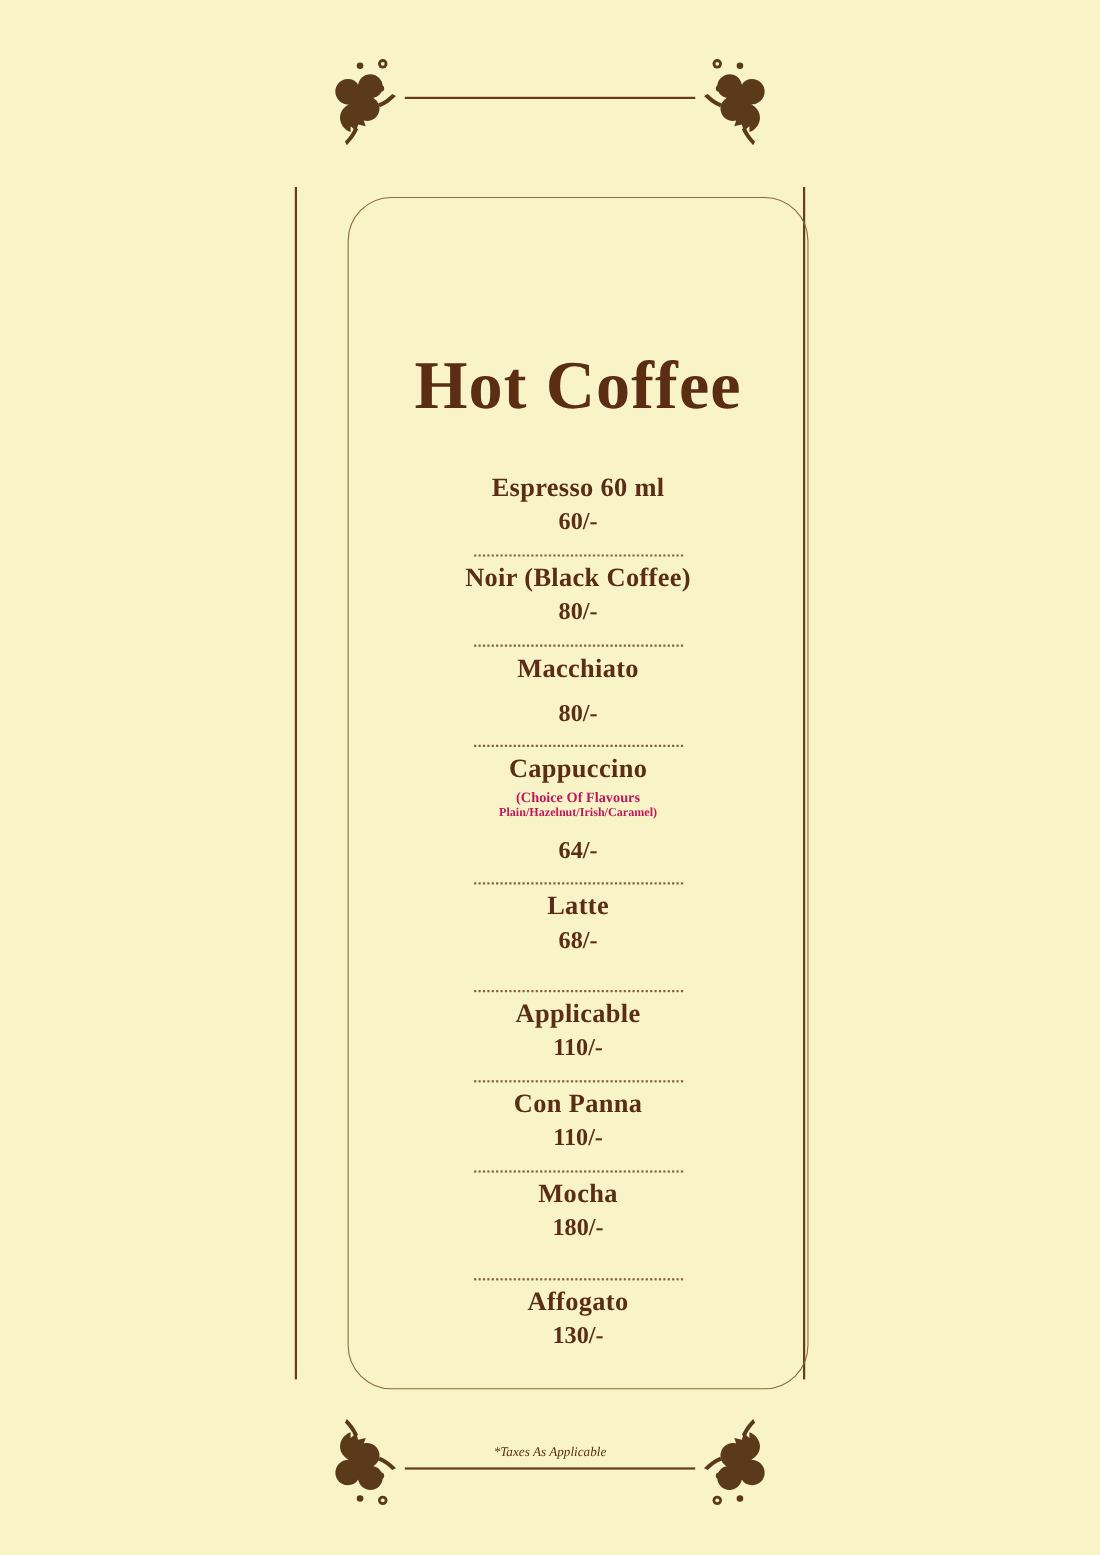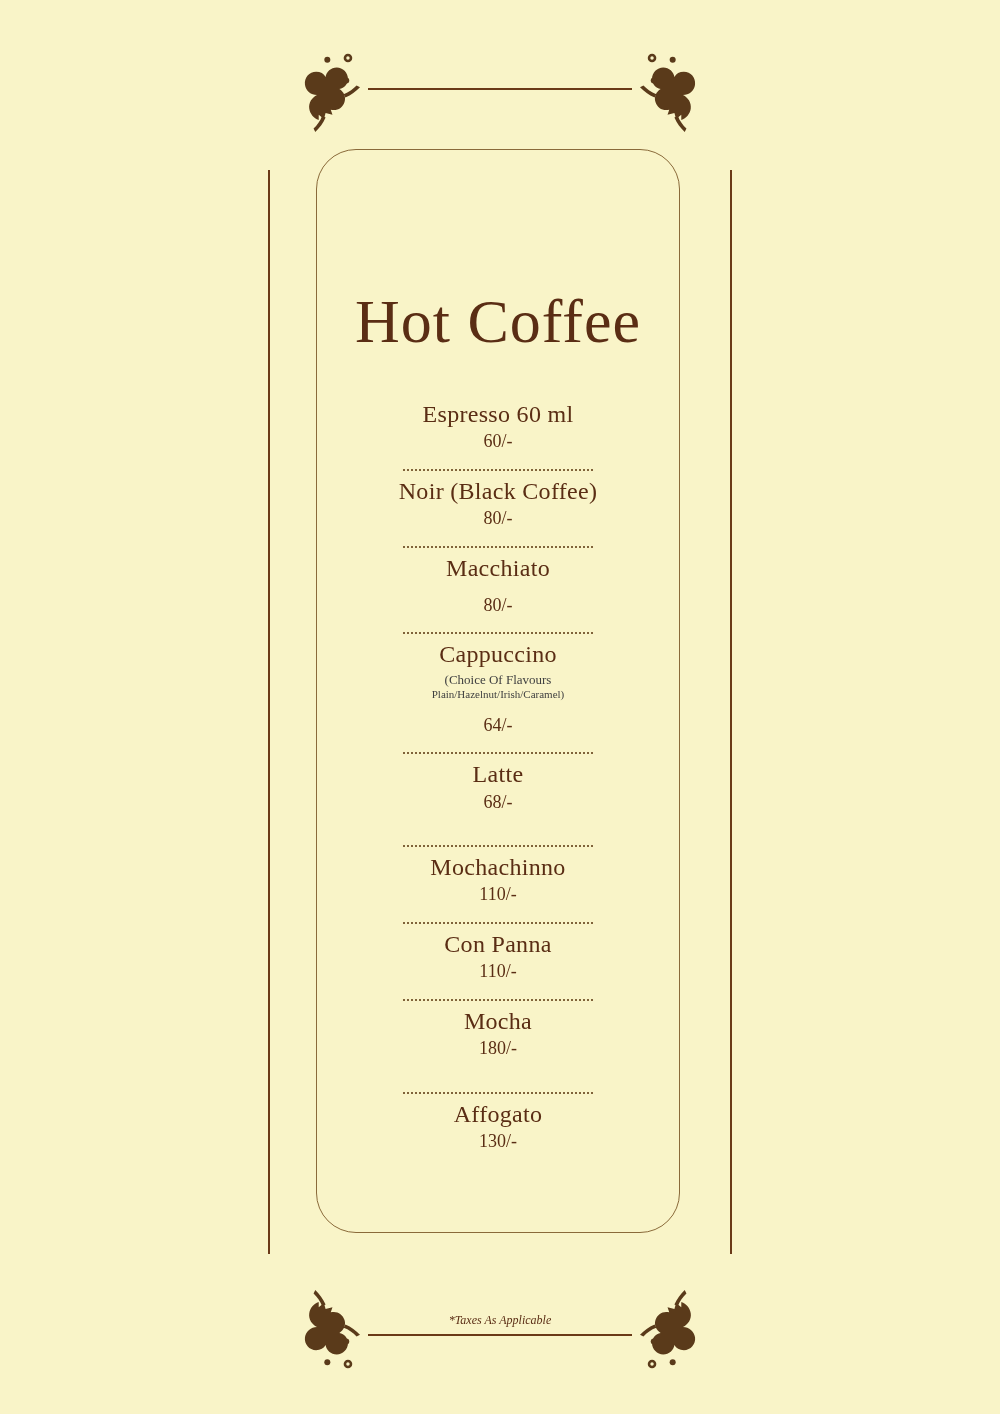--- a/index.html
+++ b/index.html
@@ -54,27 +54,28 @@
   .corner svg { display: block; width: 86px; height: 86px; }
   .corner-tl { left: 6px;  top: -42px; }
   .corner-tr { left: 372px; top: -42px; transform: scaleX(-1); }
   .corner-bl { left: 6px;  top: 1202px; transform: scaleY(-1); }
   .corner-br { left: 372px; top: 1202px; transform: scale(-1,-1); }
 
   
   .card {
     position: absolute;
     left: 316px;
-    top: 149px;
-    width: 364px;
+    top: 179px;
+    width: 419px;
     height: 1084px;
     border: 1.5px solid #8a6a3a;
     border-radius: 40px;
     box-sizing: border-box;
     background: transparent;
+    font-weight: bold;
   }
 
   .menu-title {
     position: absolute;
     left: 0;
     right: 0;
     top: 140px;
     text-align: center;
     font-size: 62px;
     line-height: 1;
@@ -96,26 +97,26 @@
   }
   .item-name {
     font-size: 24px;
     line-height: 1.18;
     color: #5a2d14;
     letter-spacing: 0.3px;
   }
   .item-sub {
     font-size: 13px;
     line-height: 1.25;
-    color: #404040;
+    color: #be185d;
     margin-top: 3px;
   }
   .item-sub .sub2 { font-size: 11px; display: block; }
   .item-price {
-    font-size: 18px;
+    font-size: 22px;
     line-height: 1.25;
     color: #5a2d14;
     margin-top: 2px;
   }
   .item-price.spaced { margin-top: 12px; }
 
   .dotline {
     height: 10px;
     margin: 6px auto 6px auto;
     width: 190px;
@@ -233,21 +234,21 @@
     <div class="dotline"></div>
 
     <div class="item">
       <div class="item-name">Latte</div>
       <div class="item-price">68/-</div>
     </div>
     <div class="gap-lg"></div>
     <div class="dotline"></div>
 
     <div class="item">
-      <div class="item-name">Mochachinno</div>
+      <div class="item-name">Applicable</div>
       <div class="item-price">110/-</div>
     </div>
     <div class="dotline"></div>
 
     <div class="item">
       <div class="item-name">Con Panna</div>
       <div class="item-price">110/-</div>
     </div>
     <div class="dotline"></div>
 

